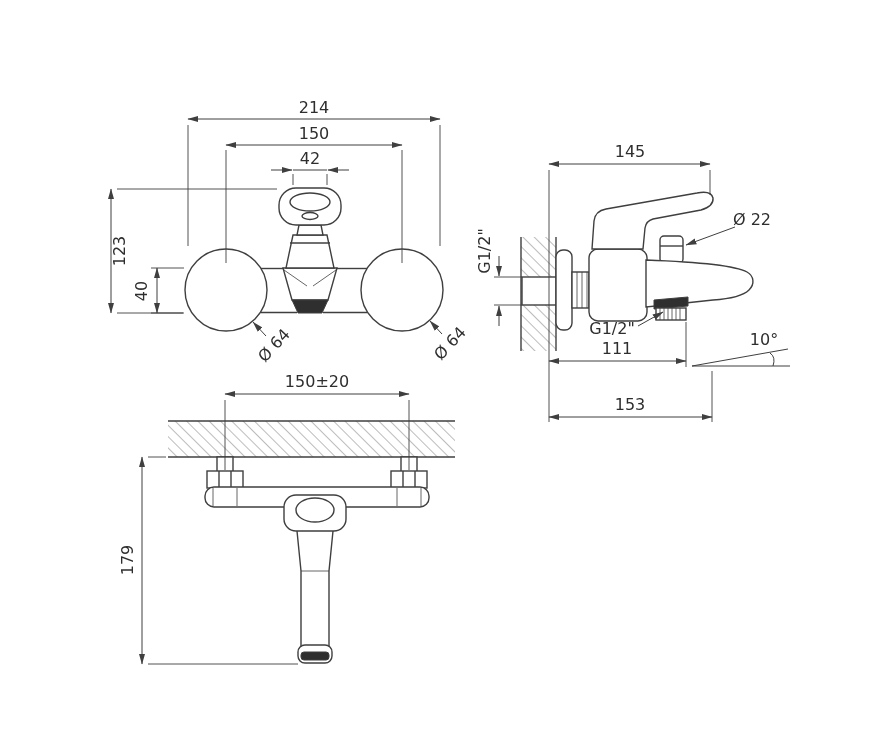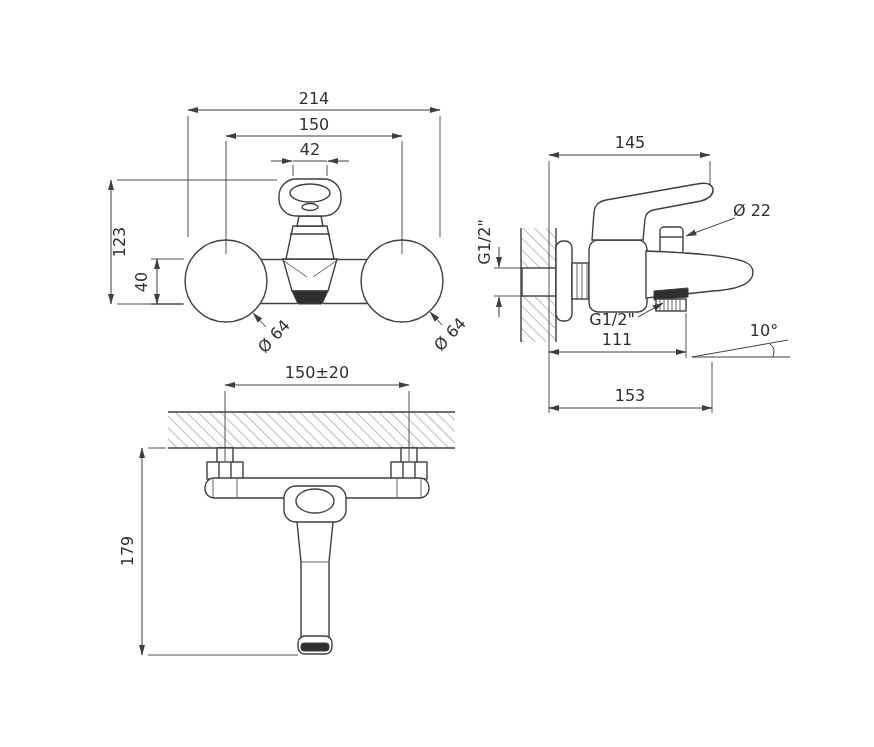--- a/index.html
+++ b/index.html
@@ -9,20 +9,21 @@
     width: 874px;
     height: 747px;
     overflow: hidden;
     font-family: "DejaVu Sans", sans-serif;
   }
   .stage {
     position: relative;
     width: 874px;
     height: 638px;
     background: #ffffff;
+    margin-top: 9px;
   }
   svg text {
     font-family: "DejaVu Sans", sans-serif;
     font-size: 16px;
     fill: #2e2e2e;
   }
   .obj  { stroke: #3f3f3f; stroke-width: 1.4; fill: none; }
   .objf { stroke: #3f3f3f; stroke-width: 1.4; fill: #ffffff; }
   .dark { stroke: #3f3f3f; stroke-width: 1;   fill: #2f2f2f; }
   .dim  { stroke: #3f3f3f; stroke-width: 1;   fill: none; }

